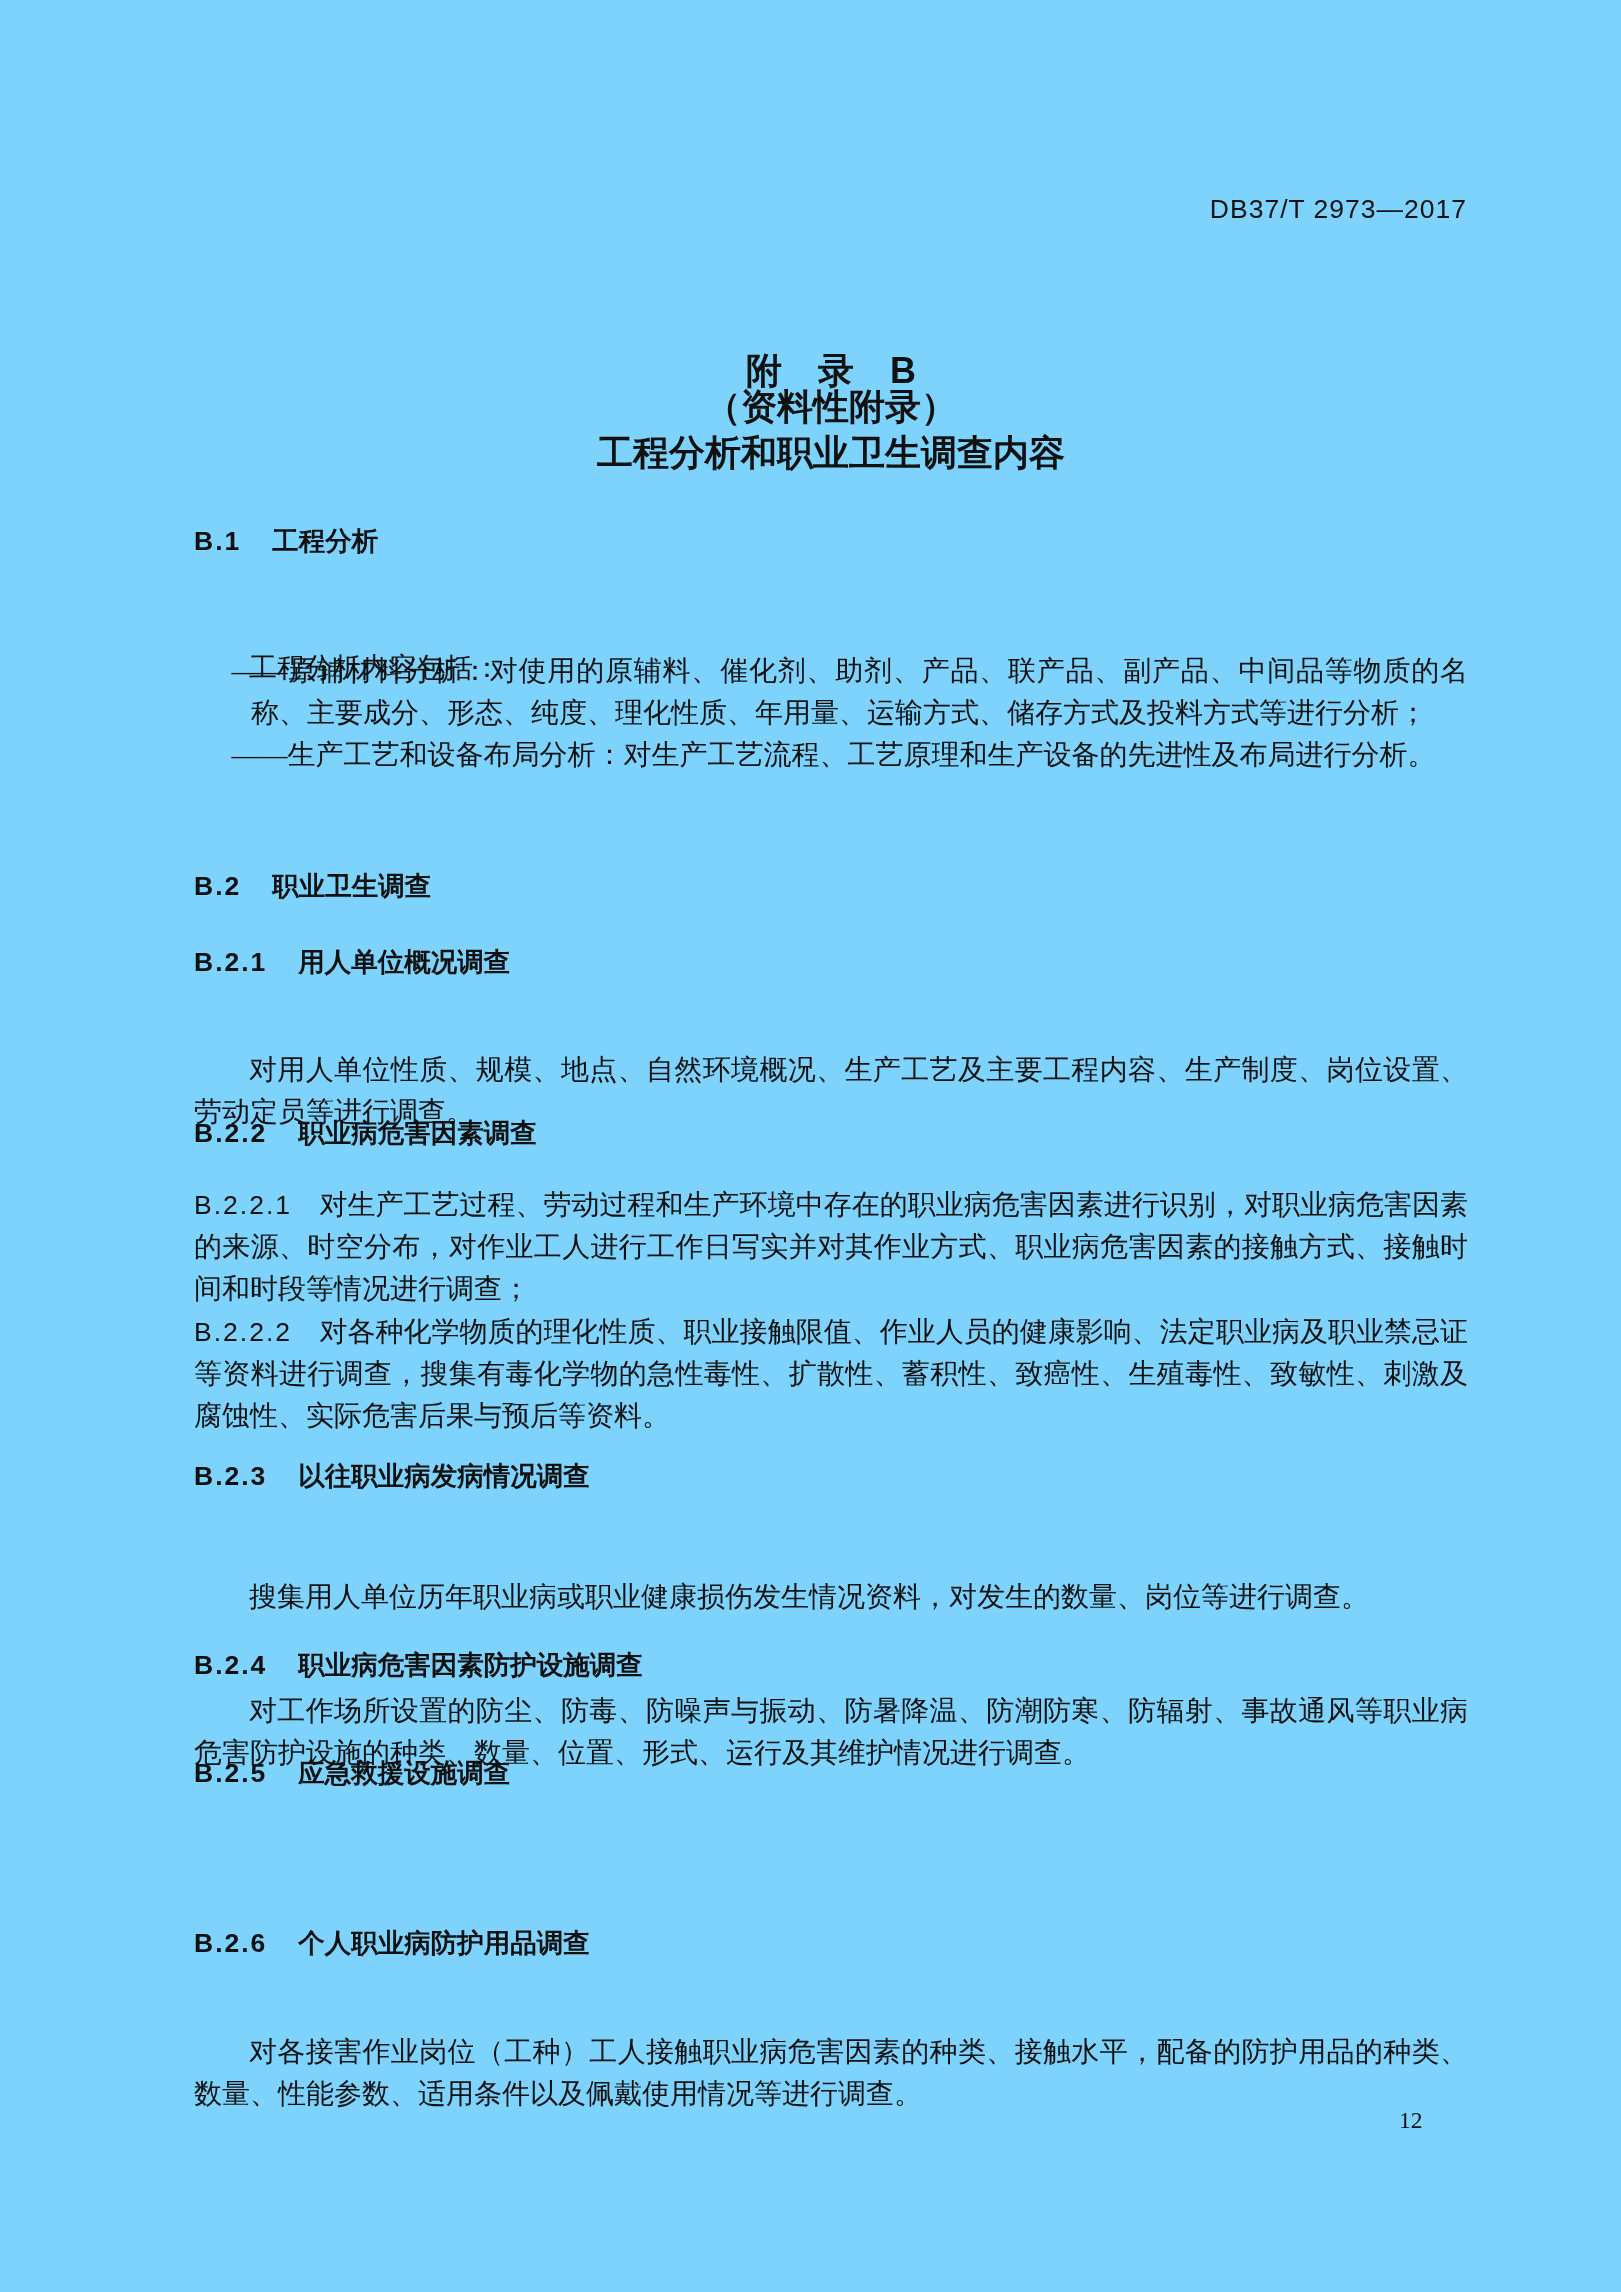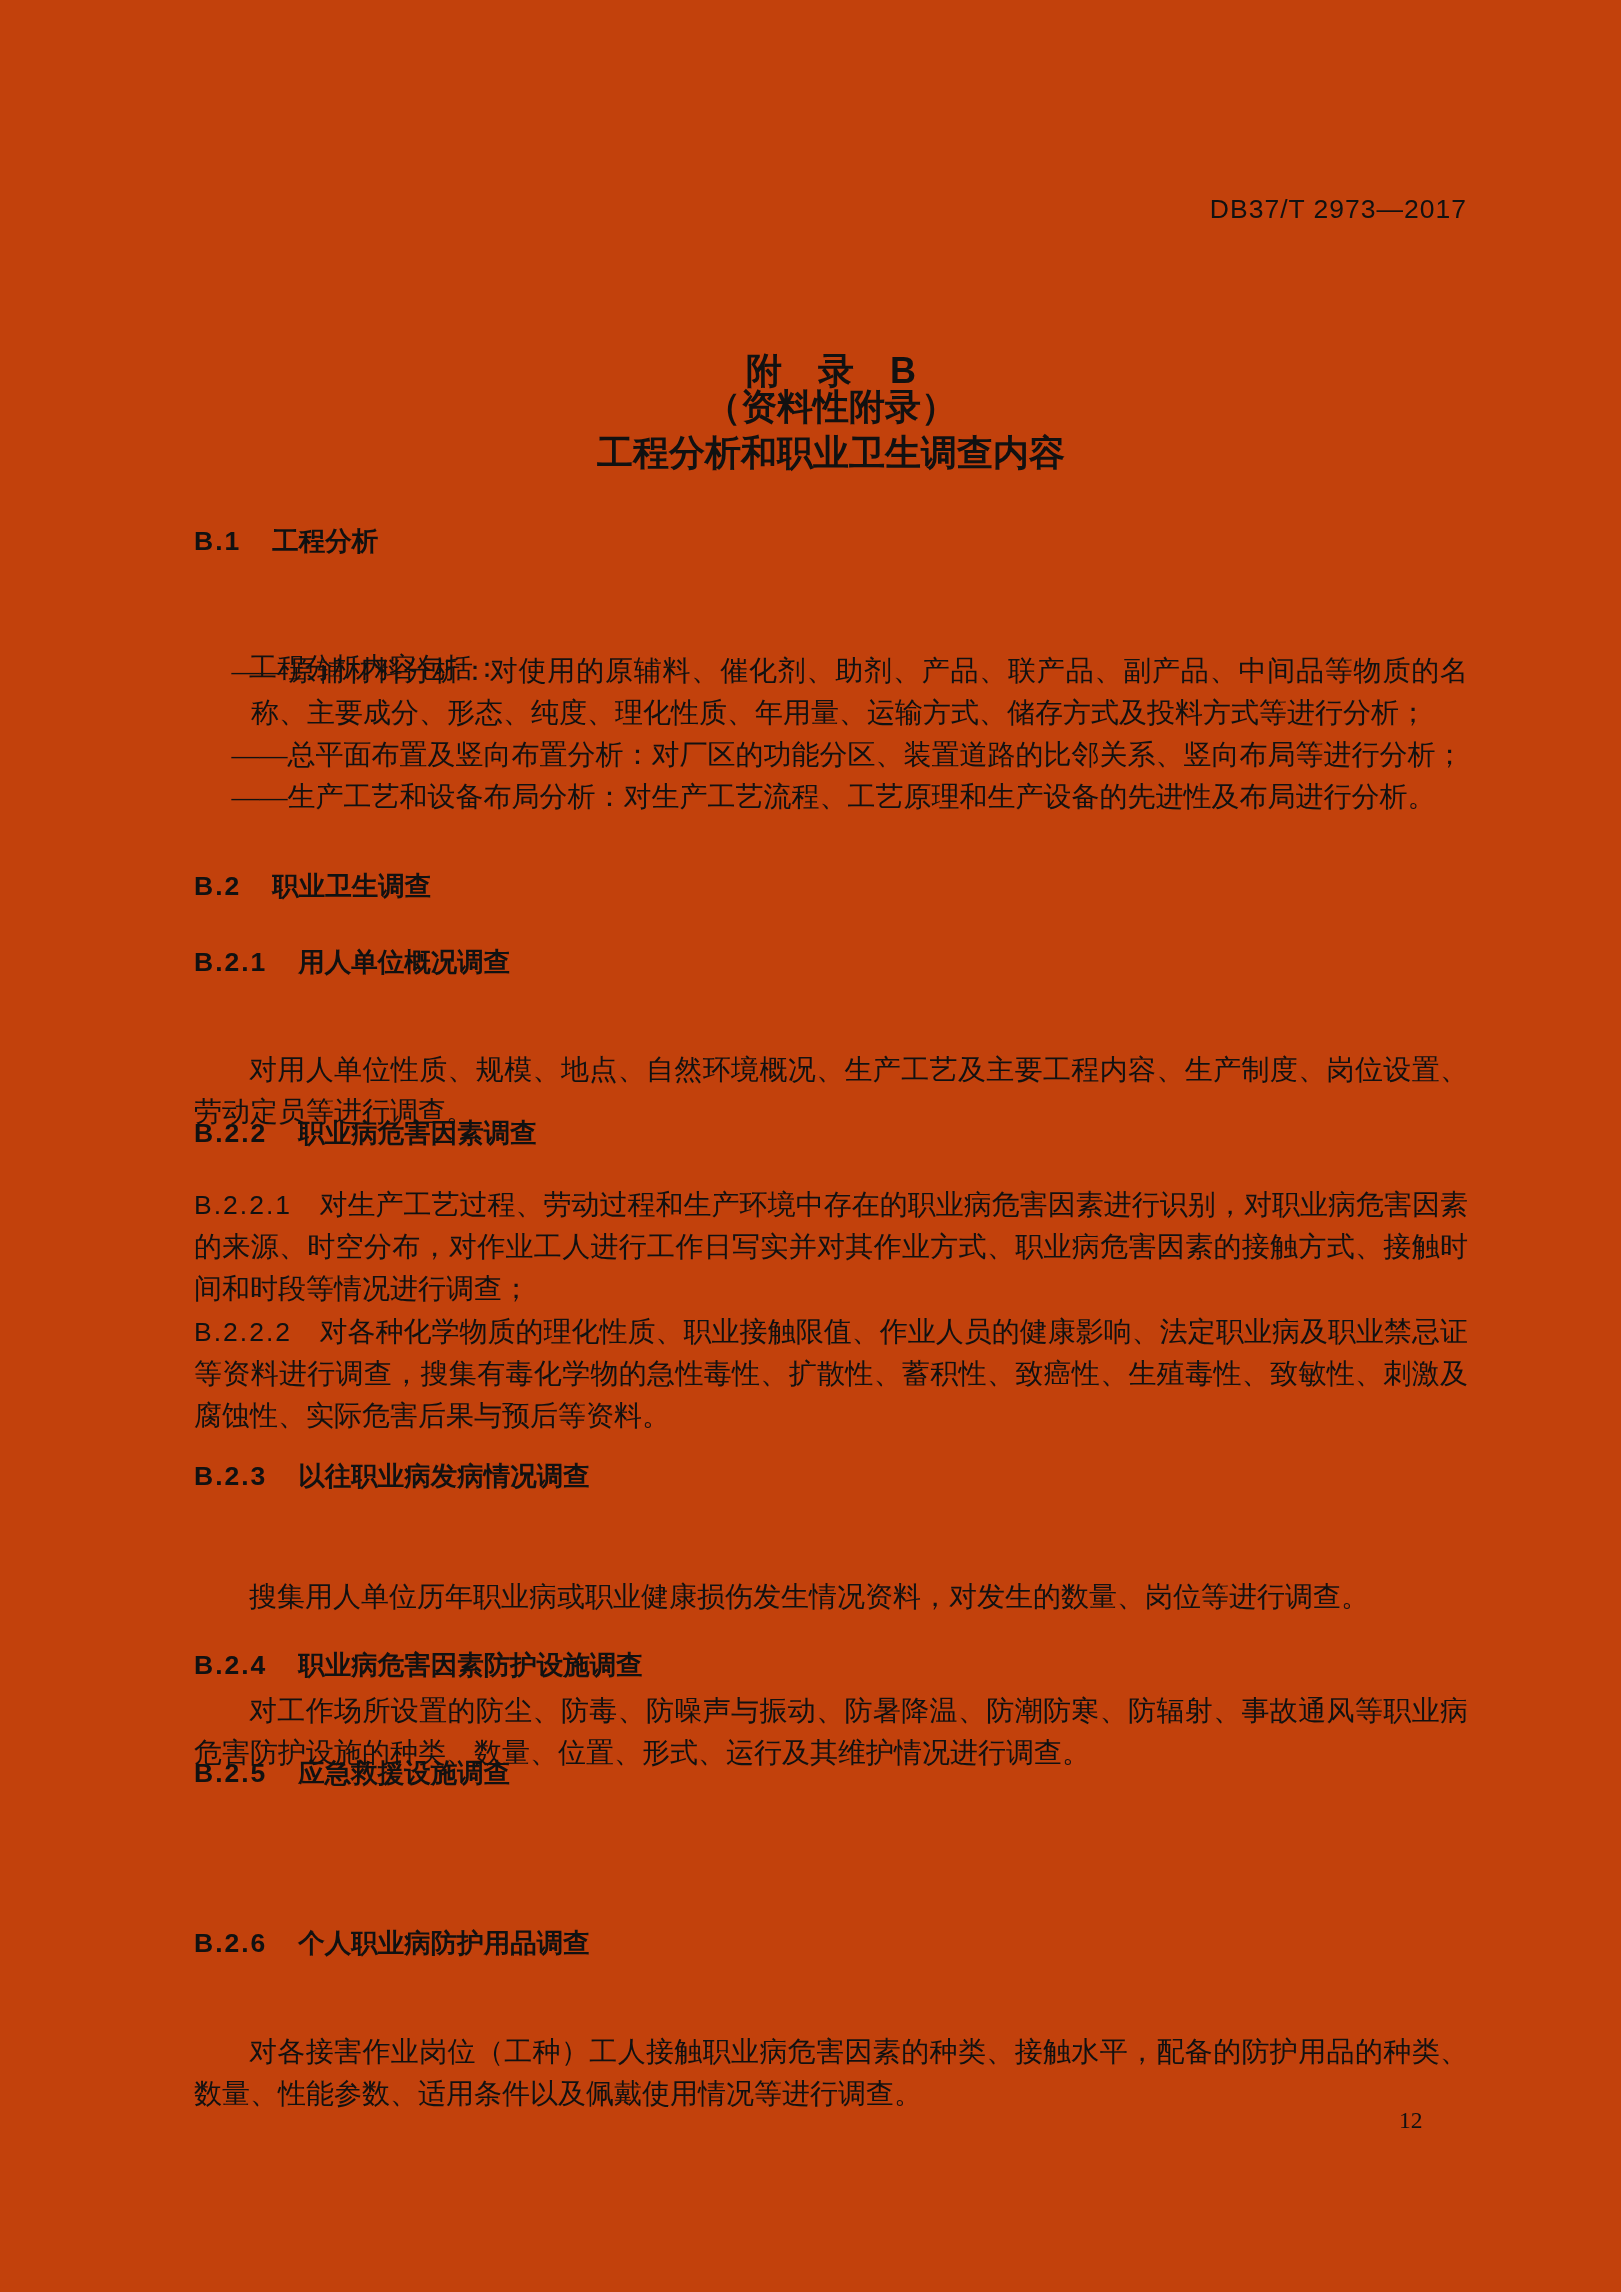--- a/index.html
+++ b/index.html
@@ -1,20 +1,20 @@
 <!DOCTYPE html>
 <html><head>
 <meta charset="utf-8">
 <style>
   html, body { margin: 0; padding: 0; background: #ffffff; }
   .page {
     position: relative;
     width: 1621px;
     height: 2293px;
-    background: #c2410c;
+    background: #7dd3fc;
     color: #111111;
     font-family: "Liberation Serif", "DejaVu Serif", serif;
     overflow: hidden;
   }
   .abs { position: absolute; }
   .content { left: 194px; width: 1274px; }
   .doc-code {
     right: 154px;
     top: 194px;
     font-family: "Liberation Sans", "DejaVu Sans", sans-serif;
@@ -78,21 +78,20 @@
   <div class="abs title-line" style="top:354px">附　录　B</div>
   <div class="abs title-line" style="top:436px">工程分析和职业卫生调查内容</div>
   <div class="abs title-line" style="top:390px">（资料性附录）</div>
 
   <h2 class="abs content heading" style="top:525px"><span class="num">B.1</span><span>工程分析</span></h2>
 
   <p class="abs content body-par indent2" style="top:609px">工程分析内容包括：</p>
 
   <div class="abs content" style="top:650px">
     <p class="dash-item">——原辅材料分析：对使用的原辅料、催化剂、助剂、产品、联产品、副产品、中间品等物质的名称、主要成分、形态、纯度、理化性质、年用量、运输方式、储存方式及投料方式等进行分析；</p>
-    <p class="dash-item">——总平面布置及竖向布置分析：对厂区的功能分区、装置道路的比邻关系、竖向布局等进行分析；</p>
     <p class="dash-item">——生产工艺和设备布局分析：对生产工艺流程、工艺原理和生产设备的先进性及布局进行分析。</p>
   </div>
 
   <h2 class="abs content heading" style="top:870px"><span class="num">B.2</span><span>职业卫生调查</span></h2>
 
   <h3 class="abs content heading" style="top:946px"><span class="num">B.2.1</span><span>用人单位概况调查</span></h3>
 
   <p class="abs content body-par indent2" style="top:1011px">对用人单位性质、规模、地点、自然环境概况、生产工艺及主要工程内容、生产制度、岗位设置、劳动定员等进行调查。</p>
 
   <h3 class="abs content heading" style="top:1117px"><span class="num">B.2.2</span><span>职业病危害因素调查</span></h3>

